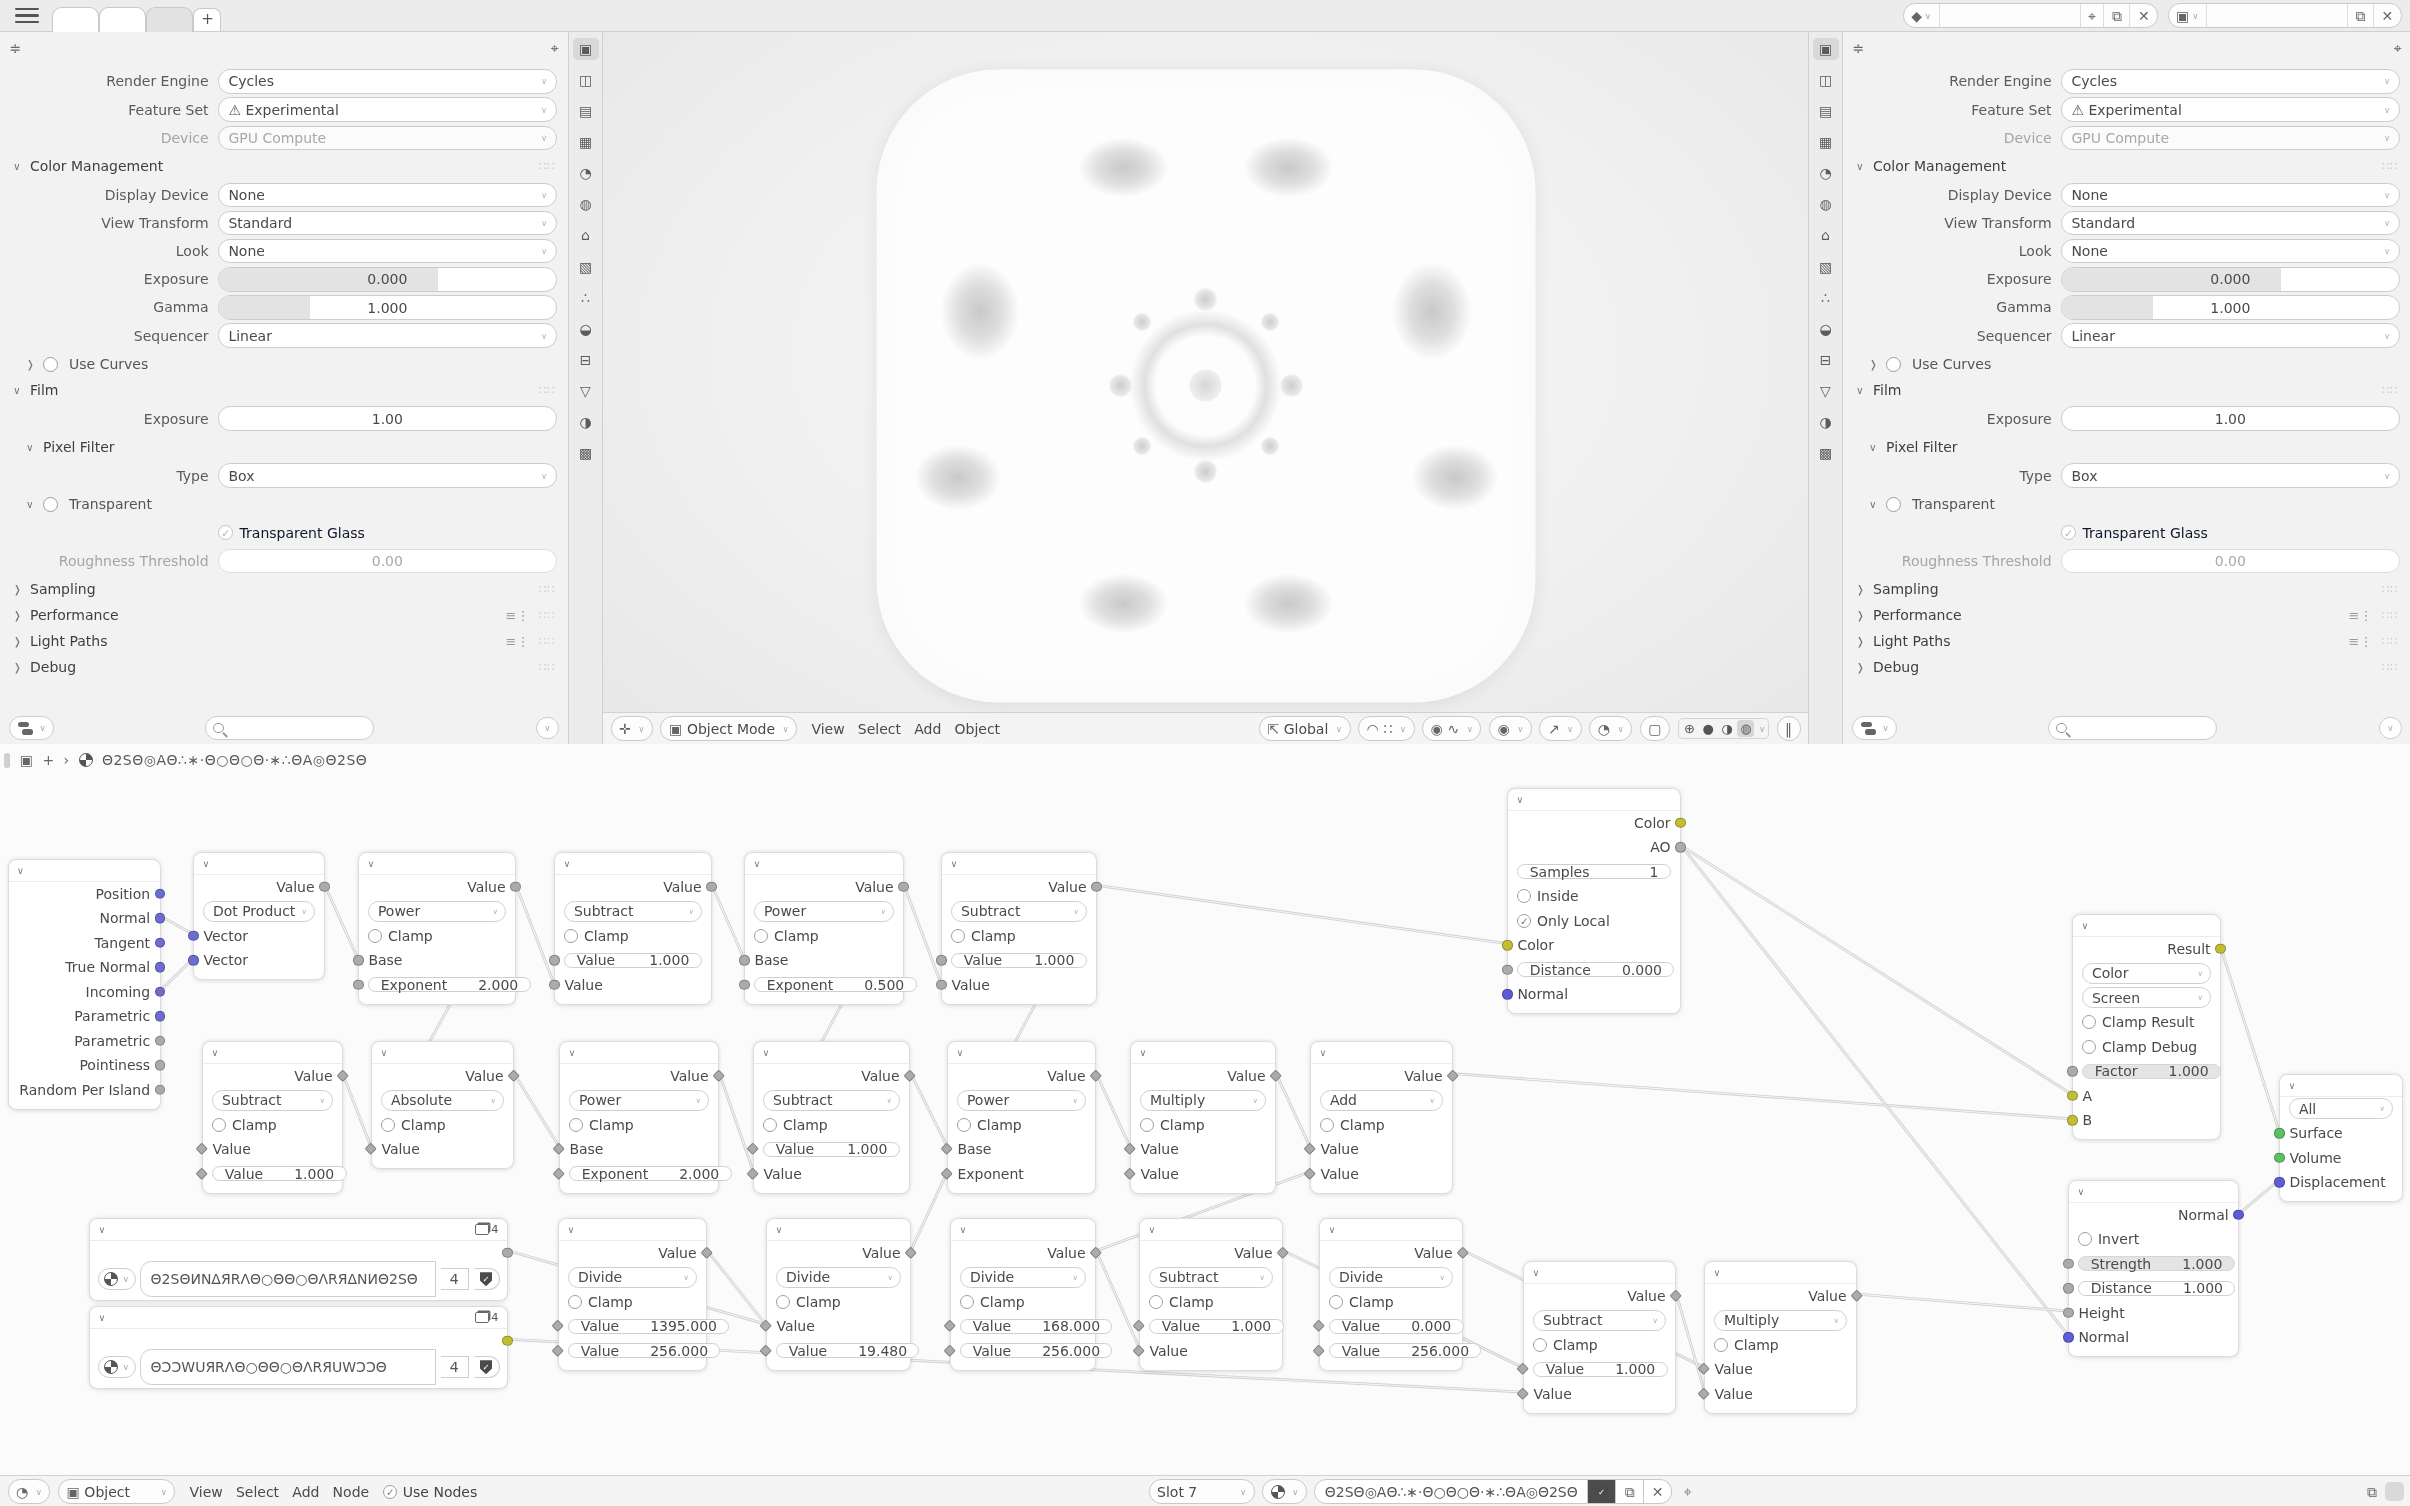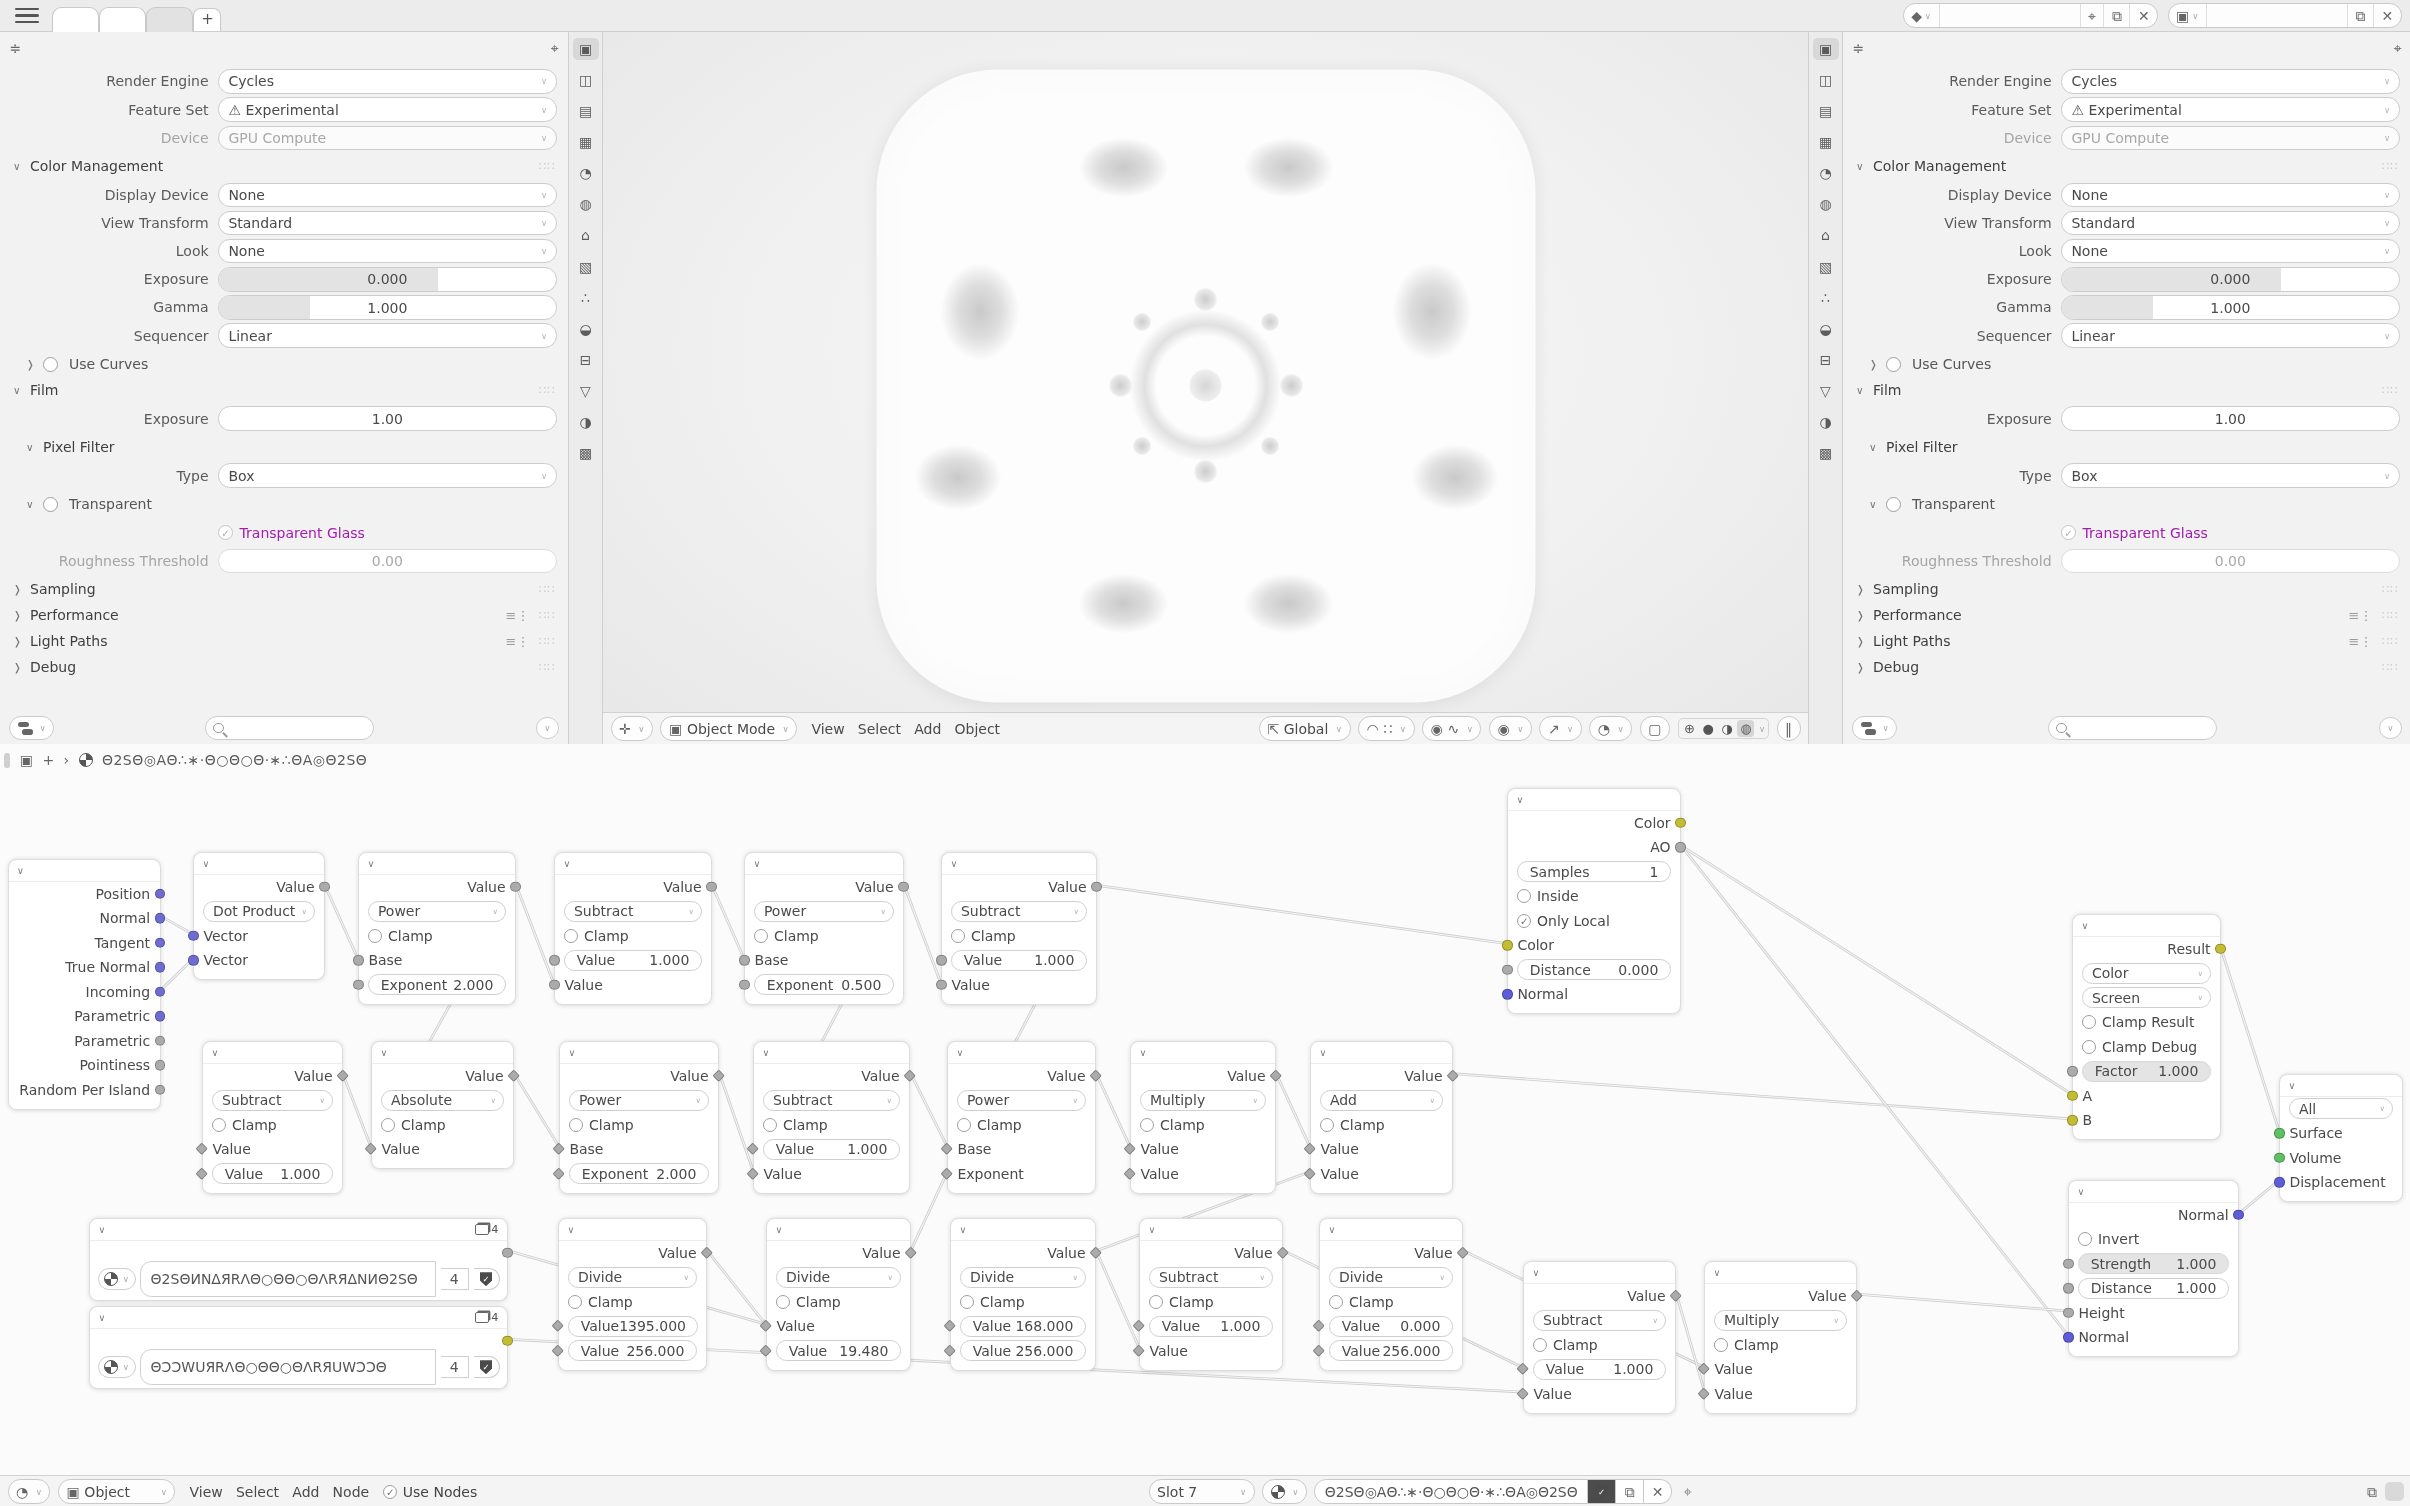--- a/index.html
+++ b/index.html
@@ -50,21 +50,21 @@
   .secrow { display:flex; align-items:center; height:26px; padding:0 13px; color:#3f3f3f; }
   .secrow .chev { width:17px; color:#777; font-size:10.4px; }
   .secrow .drag { margin-left:auto; color:#c9c9c9; font-size:11.3px; letter-spacing:0.9px; }
   .secrow .preset { color:#9a9a9a; font-size:13px; margin-left:auto; margin-right:9.4px; }
   .secrow .preset + .drag { margin-left:0; }
   .ind1 { padding-left:26px; }
   .cb { width:15px; height:15px; border:1.4px solid #9e9e9e; border-radius:50%; display:inline-flex; align-items:center; justify-content:center; font-size:10.4px; color:#777; background:#fff; flex:0 0 auto; }
   .cb.on::after { content:"✓"; }
   .cb.dis { border-color:#c4c4c4; color:#b0b0b0; }
   .cbrow-label { margin-left:6.6px; color:#555; }
-  .cbrow-label.dis { color:#a21caf; }
+  .cbrow-label.dis { color:#0f172a; }
   .pfoot { height:32px; display:flex; align-items:center; padding:0 9.4px; gap:9.4px; flex:0 0 auto; }
   .ftoggle { height:24.5px; border:0.9px solid #ccc; border-radius:12.2px; background:#fff; display:flex; align-items:center; padding:0 7.5px; gap:3.8px; color:#555; }
   .switchglyph { width:15px; height:13px; display:flex; flex-direction:column; justify-content:space-between; }
   .switchglyph i { height:5.6px; border-radius:2.8px; background:#666; width:11.3px; }
   .switchglyph i:last-child { align-self:flex-end; }
   .searchf { flex:0 0 169px; margin-left:141px; height:24.5px; border:0.9px solid #ccc; border-radius:12.2px; background:#fff; display:flex; align-items:center; padding:0 7.5px; gap:5.6px; }
   .mag { width:10.4px; height:10.4px; border:1.9px solid #999; border-radius:50%; position:relative; flex:0 0 auto; }
   .mag::after { content:""; position:absolute; width:1.9px; height:5.6px; background:#999; transform:rotate(-45deg); left:9.4px; top:8.5px; }
   .circbtn { margin-left:auto; width:22.6px; height:22.6px; border:0.9px solid #ccc; border-radius:50%; background:#fff; color:#aaa; font-size:8.5px; display:flex; align-items:center; justify-content:center; }
 
@@ -98,21 +98,21 @@
   .badge-ic { width:14px; height:10.4px; border:1.4px solid #666; border-radius:1.9px; box-shadow:1.9px -1.9px 0 -0.5px #666; }
   .nrow { height:24.5px; display:flex; align-items:center; padding:0 9.4px; position:relative; }
   .nrow.out { justify-content:flex-end; }
   .sock { width:10.4px; height:10.4px; border-radius:50%; border:0.9px solid rgba(0,0,0,0.25); position:absolute; top:50%; transform:translateY(-50%); z-index:3; }
   .sock.left { left:-5.6px; } .sock.right { right:-5.6px; }
   .sock.dia { border-radius:1.9px; transform:translateY(-50%) rotate(45deg); width:9.4px; height:9.4px; }
   .sk-v { background:#6d6dd0; } .sk-g { background:#ababab; } .sk-y { background:#c2bd33; }
   .sk-G { background:#5dc063; } .sk-b { background:#5d5dd8; }
   .nsel { flex:1; height:21px; border:0.9px solid #cfcfcf; border-radius:10.4px; background:#fff; display:flex; align-items:center; padding:0 8.5px; position:relative; color:#4a4a4a; }
   .nsel .ddchev { position:absolute; right:6.6px; font-size:7.5px; color:#b5b5b5; }
-  .nfield { flex:1; height:21px; border:0.9px solid #cfcfcf; border-radius:10.4px; background:#fff; display:flex; align-items:center; padding:0 11.3px; justify-content:space-between; color:#4a4a4a; }
+  .nfield { flex:1; height:15px; border:0.9px solid #cfcfcf; border-radius:10.4px; background:#fff; display:flex; align-items:center; padding:0 11.3px; justify-content:space-between; color:#4a4a4a;gap:31px; }
   .nfield.fill { background:#e4e4e4; border-color:#d6d6d6; }
   .ncheck { display:flex; align-items:center; gap:5.6px; }
   .ncheck .cb { width:14px; height:14px; }
   .dbrow { height:28px; display:flex; align-items:center; padding:0 7.5px; gap:4.7px; }
   .dbbrowse { width:38px; height:22.6px; border:0.9px solid #cfcfcf; border-radius:11.3px; display:flex; align-items:center; justify-content:center; gap:1.9px; color:#555; background:#fff; }
   .dbname { flex:1; height:36px; border:0.9px solid #cfcfcf; border-radius:11.3px 0 0 11.3px; background:#fff; display:flex; align-items:center; padding:0 9.4px; color:#555; overflow:hidden; white-space:nowrap; }
   .dbcount { width:28px; height:22.6px; border:0.9px solid #cfcfcf; border-left:none; background:#fff; display:flex; align-items:center; justify-content:center; color:#555; }
   .dbshield { width:26px; height:22.6px; border:0.9px solid #cfcfcf; border-left:none; border-radius:0 11.3px 11.3px 0; background:#fff; display:flex; align-items:center; justify-content:center; }
   .shieldglyph { width:12.2px; height:14px; background:#4a4a4a; clip-path:polygon(0 0,100% 0,100% 60%,50% 100%,0 60%); color:#fff; font-size:8.5px; display:flex; align-items:center; justify-content:center; }
   .halfpie { width:14px; height:14px; border-radius:50%; border:1.4px solid #555; background:conic-gradient(#555 0 25%, #fff 25% 50%, #555 50% 75%, #fff 75% 100%); }

